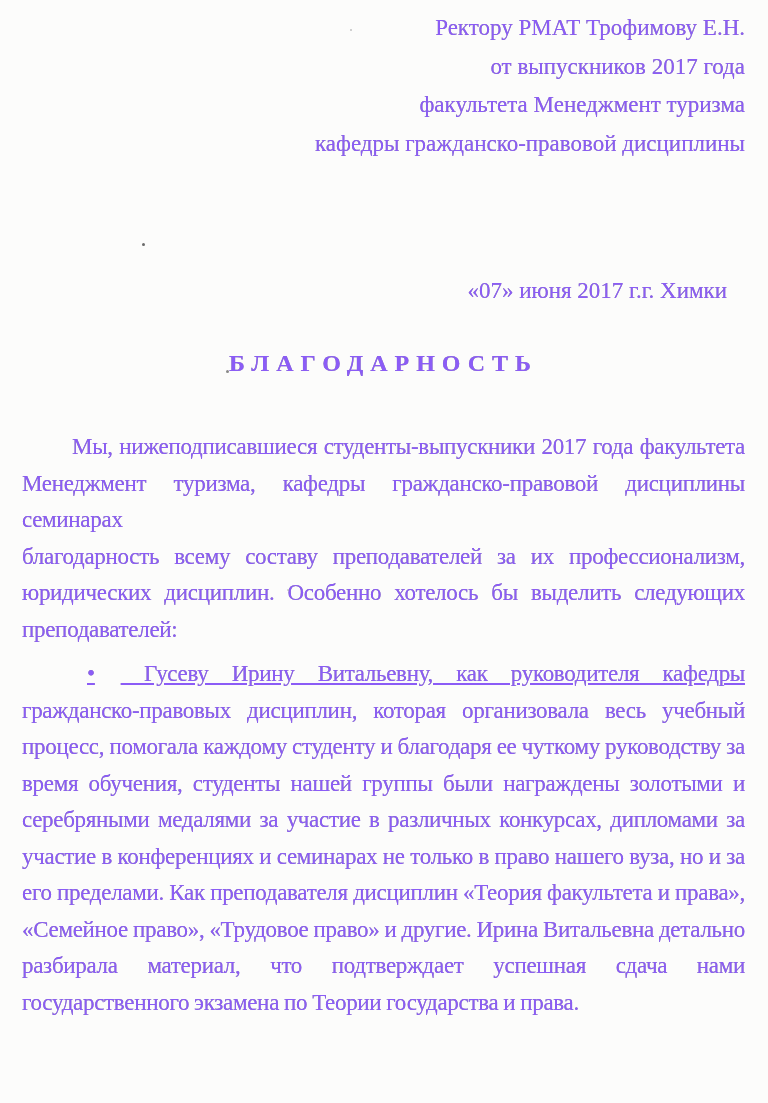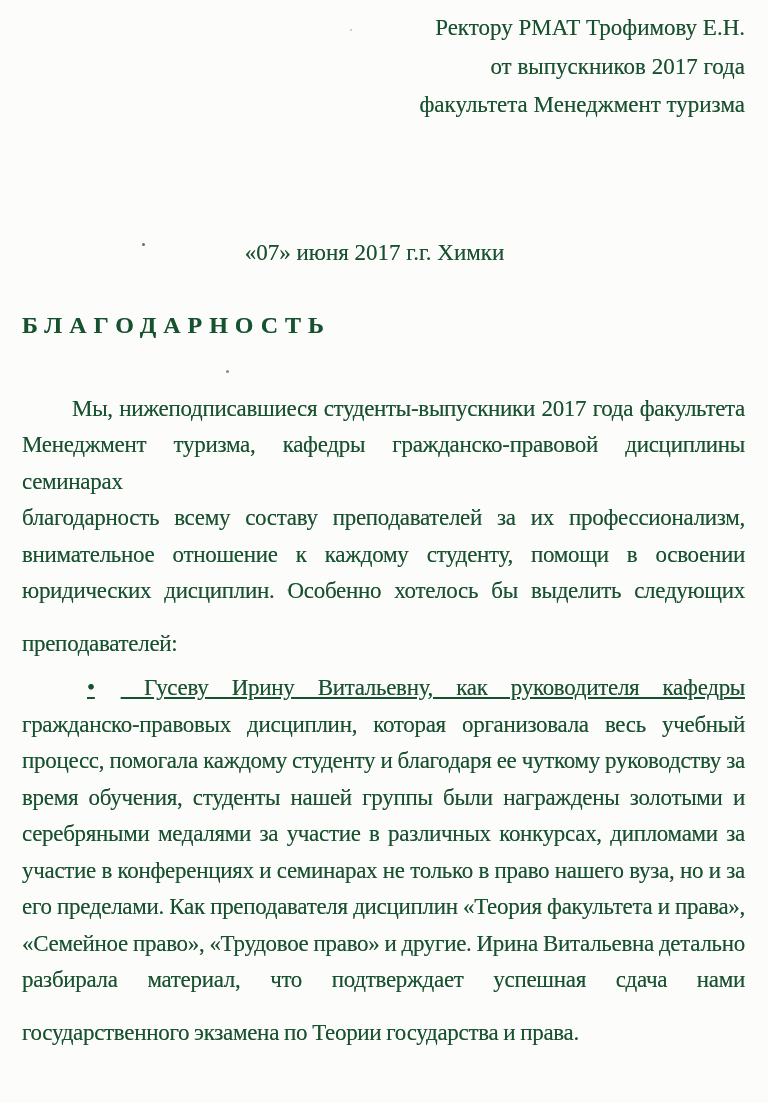--- a/index.html
+++ b/index.html
@@ -2,48 +2,48 @@
 <html lang="ru"><head>
 <meta charset="utf-8">
 <style>
   html,body { margin:0; padding:0; background:#e8e8e8; }
   .page {
     position:relative;
     width:768px; height:1103px;
     margin:0 auto;
     background:#fcfcfb;
     font-family:"Liberation Serif","DejaVu Serif",serif;
-    color:#14532d;
+    color:#8b5cf6;
     overflow:hidden;
     text-shadow:0 0 .5px rgba(20,20,20,.45);
   }
   .content { padding:9px 23px 0 22px; }
 
   .letter-header { text-align:right; font-size:23px; line-height:38.5px; }
   .letter-header .hline { white-space:nowrap; }
 
   .date-row {
-    display:flex; justify-content:center; align-items:baseline;
+    display:flex; justify-content:flex-end; align-items:baseline;
     margin-top:113px; font-size:23px; line-height:30px;
   }
   .date-row .place { padding-right:18px; }
 
   .doc-title {
-    margin-top:37px; 
+    margin-top:37px; text-align:center;
     font-size:24px; font-weight:bold;
     letter-spacing:7px; line-height:40px;
   }
 
   .doc-body { margin-top:46px; font-size:23px; letter-spacing:-0.3px; word-spacing:-0.5px; }
   .bline {
     line-height:36.5px;
     text-align:justify;
     text-align-last:justify;
   }
-  .bline.endline { text-align-last:left;margin-top:16px; }
+  .bline.endline { text-align-last:left; }
   .bline.indent-first { text-indent:50px; }
   .bline.bullet-first { text-indent:65px;text-decoration:underline; }
   .bullet-para { margin-top:8px; }
   .bmark { font-size:23px; }
   .bgap { display:inline-block; width:26px; }
 
   .speck { position:absolute; background:#3a3a3a; border-radius:50%; }
   .speck.s1 { left:142px; top:243px; width:3px; height:3px; opacity:.75; }
   .speck.s2 { left:226px; top:370px; width:3px; height:3px; opacity:.6; }
   .speck.s3 { left:350px; top:29px;  width:2px; height:2px; opacity:.3; }
@@ -57,35 +57,35 @@
   <div class="speck s2"></div>
   <div class="speck s3"></div>
   <div class="speck s4"></div>
 
   <div class="content">
 
     <div class="letter-header">
       <div class="hline">Ректору РМАТ Трофимову Е.Н.</div>
       <div class="hline">от выпускников 2017 года</div>
       <div class="hline">факультета Менеджмент туризма</div>
+      <div class="hline">кафедры гражданско-правовой дисциплины</div>
     </div>
 
     <div class="date-row">
       <span class="date">«07» июня 2017 г.</span>
       <span class="place">г. Химки</span>
     </div>
 
     <div class="doc-title">БЛАГОДАРНОСТЬ</div>
 
     <div class="doc-body">
         <div class="para">
           <div class="bline indent-first">Мы, нижеподписавшиеся студенты-выпускники 2017 года факультета</div>
           <div class="bline">Менеджмент туризма, кафедры гражданско-правовой дисциплины семинарах</div>
           <div class="bline">благодарность всему составу преподавателей за их профессионализм,</div>
-          <div class="bline">внимательное отношение к каждому студенту, помощи в освоении</div>
           <div class="bline">юридических дисциплин. Особенно хотелось бы выделить следующих</div>
           <div class="bline endline">преподавателей:</div>
         </div>
         <div class="para bullet-para">
           <div class="bline bullet-first"><span class="bmark">•</span><span class="bgap"></span> Гусеву Ирину Витальевну, как руководителя кафедры</div>
           <div class="bline">гражданско-правовых дисциплин, которая организовала весь учебный</div>
           <div class="bline">процесс, помогала каждому студенту и благодаря ее чуткому руководству за</div>
           <div class="bline">время обучения, студенты нашей группы были награждены золотыми и</div>
           <div class="bline">серебряными медалями за участие в различных конкурсах, дипломами за</div>
           <div class="bline">участие в конференциях и семинарах не только в право нашего вуза, но и за</div>

